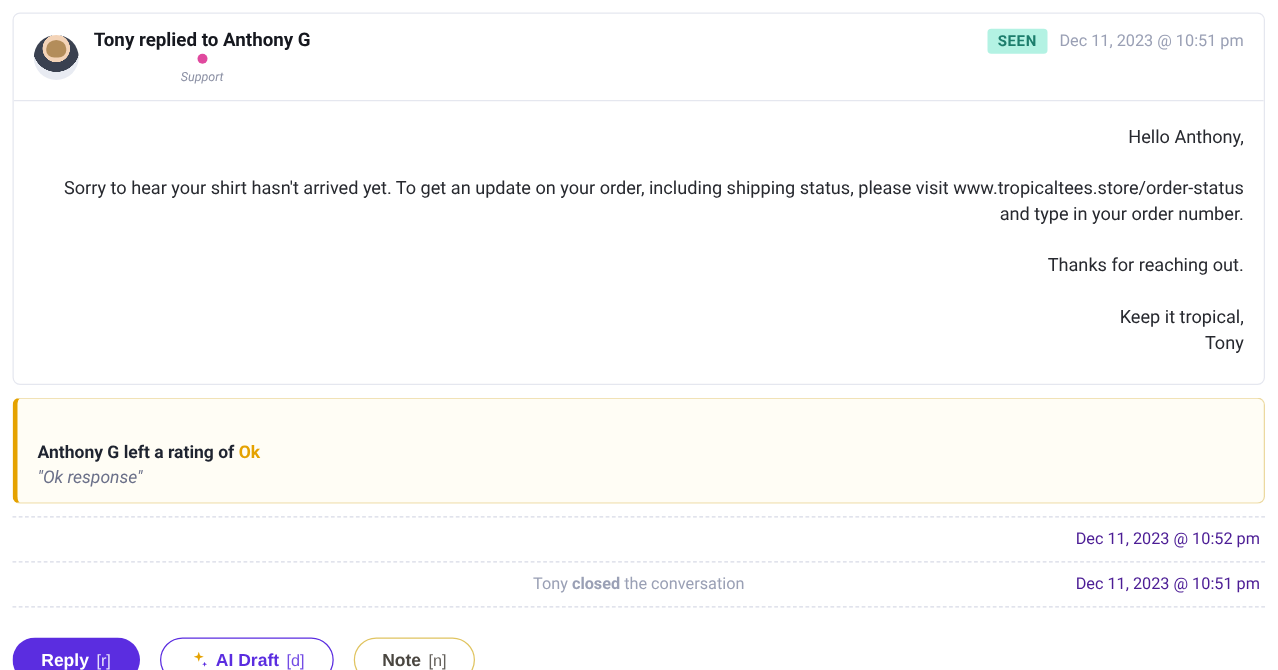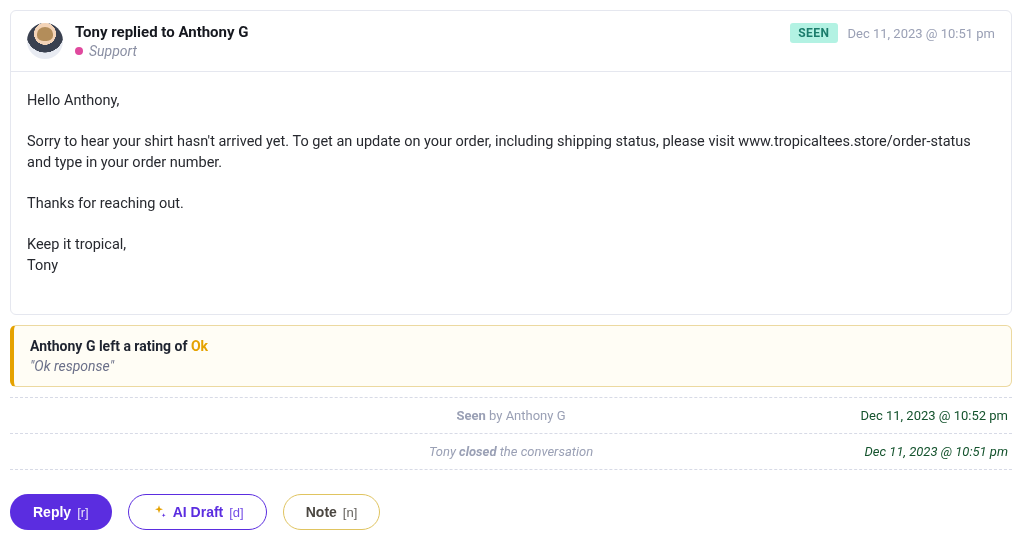--- a/index.html
+++ b/index.html
@@ -38,70 +38,70 @@
     flex-shrink: 0;
   }
   .avatar::after {
     content: "";
     position: absolute;
     top: 4px; left: 10px; right: 10px; height: 14px;
     background: #b38d5a;
     border-radius: 50% 50% 40% 40%;
   }
   .title-line { font-weight: 700; font-size: 15px; color: #16181f; }
-  .sub-line { margin-top: 2px; color: #8a8fa3; font-style: italic; font-size: 14px; display: flex; align-items: center; gap: 6px; }
+  .sub-line { margin-top: 2px; color: #8a8fa3; font-style: italic; font-size: 10px; display: flex; align-items: center; gap: 6px; flex-direction: column; }
   .pink-dot { width: 8px; height: 8px; border-radius: 50%; background: #e0499e; display: inline-block; }
 
   .head-right { display: flex; align-items: center; gap: 10px; }
   .seen-badge {
     background: #b3f2e3;
     color: #1c7d6c;
     font-weight: 700;
     font-size: 12px;
     letter-spacing: 0.5px;
     padding: 3px 8px;
     border-radius: 3px;
   }
   .timestamp { color: #9aa0b5; font-size: 13px; }
 
   .card-body {
     padding: 18px 16px 22px 16px;
     line-height: 1.45;
     color: #27292f;
     font-size: 14.5px;
   }
-  .card-body p { margin-bottom: 20px; white-space: pre-wrap; }
-  .card-body p:last-child { margin-bottom: 16px; }
+  .card-body p { margin-bottom: 20px; white-space: pre-wrap; text-align: right; }
+  .card-body p:last-child { margin-bottom: 0; }
 
   .rating-card {
     border: 1px solid #ecd9a0;
     border-left: 4px solid #e5a200;
     border-radius: 6px;
     background: #fffdf5;
     padding: 12px 16px;
     margin-bottom: 10px;
   }
-  .rating-title { font-weight: 700; color: #1f2430; }
+  .rating-title { font-weight: 700; color: #1f2430; margin-top: 23px; }
   .rating-title .ok { color: #e5a200; font-weight: 700; }
   .rating-quote { color: #6b7089; font-style: italic; margin-top: 4px; }
 
   .meta-row {
     display: flex;
     justify-content: space-between;
     align-items: center;
     color: #9aa0b5;
     font-size: 13px;
     padding: 10px 4px;
     border-bottom: 1px dashed #d7dae6;
     border-top: 1px dashed #d7dae6;
   }
-  .meta-row + .meta-row { border-top: none; font-style: italic; }
+  .meta-row + .meta-row { border-top: none; }
   .meta-center { flex: 1; text-align: center; }
   .meta-center b { font-weight: 700; color: #9aa0b5; }
-  .meta-right { color: #14532d; }
+  .meta-right { color: #4c1d95; }
 
   .action-bar {
     display: flex;
     gap: 16px;
     padding: 24px 0 0 0;
   }
   .btn {
     height: 36px;
     padding: 0 22px;
     border-radius: 999px;
@@ -157,23 +157,20 @@
 
   <div class="rating-card">
     <div class="rating-title">
       <span>Anthony G left a rating of </span><span class="ok">Ok</span>
     </div>
     <div class="rating-quote">"Ok response"</div>
   </div>
 
   <div class="meta-row">
     <div style="width:200px"></div>
-    <div class="meta-center">
-      <b>Seen </b><span>by Anthony G</span>
-    </div>
     <div class="meta-right" style="width:200px; text-align:right;">Dec 11, 2023 @ 10:52 pm</div>
   </div>
 
   <div class="meta-row">
     <div style="width:200px"></div>
     <div class="meta-center">
       <span>Tony </span><b>closed</b><span> the conversation</span>
     </div>
     <div class="meta-right" style="width:200px; text-align:right;">Dec 11, 2023 @ 10:51 pm</div>
   </div>

